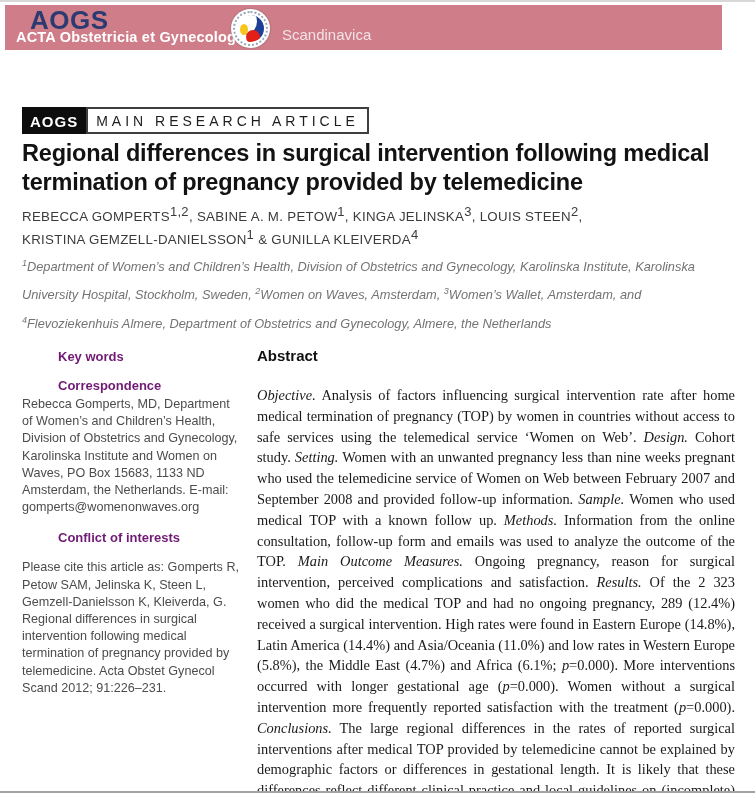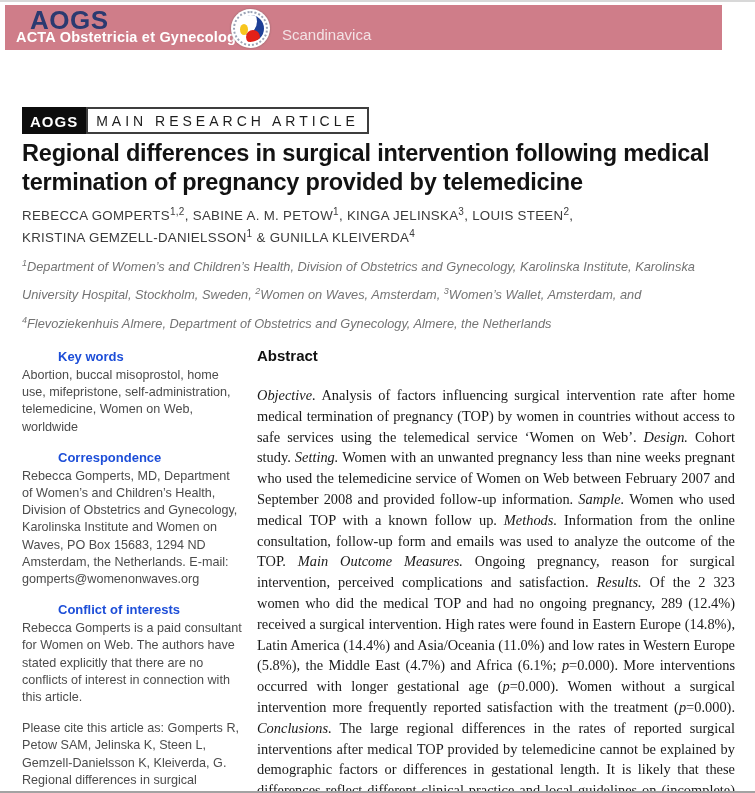--- a/index.html
+++ b/index.html
@@ -35,30 +35,30 @@
 
   
   .title {
     position:absolute; left:22px; top:137px; width:710px;
     font-size:23.5px; font-weight:bold; line-height:28.5px; color:#121212; letter-spacing:-.2px;
   }
   .authors {
     position:absolute; left:22px; top:201px; width:700px;
     font-size:13.3px; line-height:18px; color:#3b3b3b; letter-spacing:.3px;
   }
-  .authors sup { font-size:10px; }
+  .authors sup { font-size:13px; }
   .affils {
     position:absolute; left:22px; top:249px; width:708px;
     font-style:italic; font-size:12.8px; line-height:25px; color:#737373;
   }
   .affils sup { font-size:9px; }
 
   
   .sidebar { position:absolute; left:22px; top:347px; width:220px; }
-  .sb-h { font-size:13px; font-weight:bold; color:#1d4ed8; margin-bottom:3px;padding-left:36px; }
+  .sb-h { font-size:13px; font-weight:bold; color:#701a75; margin-bottom:3px;padding-left:36px; }
   .sb-b { font-size:12.6px; color:#4c4c4c; line-height:17.2px; }
   .sb-block { margin-bottom:14px; }
   .sb-cite { margin-top:3px; margin-bottom:13px; }
 
   .abstract { position:absolute; left:257px; top:345px; width:478px; }
   .abs-h { font-size:15px; font-weight:bold; color:#111; margin-bottom:21px; }
   .abs-b {
     font-family:"Liberation Serif", serif; font-size:14.4px; line-height:20.8px;
     text-align:justify; color:#191919; hyphens:auto;
   }
@@ -90,29 +90,27 @@
 
   <h1 class="title">Regional differences in surgical intervention following medical termination of pregnancy provided by telemedicine</h1>
 
   <div class="authors"><span>REBECCA GOMPERTS</span><sup>1,2</sup><span>, SABINE A. M. PETOW</span><sup>1</sup><span>, KINGA JELINSKA</span><sup>3</sup><span>, LOUIS STEEN</span><sup>2</sup><span>,</span><br><span>KRISTINA GEMZELL-DANIELSSON</span><sup>1</sup><span> &amp; GUNILLA KLEIVERDA</span><sup>4</sup></div>
 
   <div class="affils"><sup>1</sup><span>Department of Women’s and Children’s Health, Division of Obstetrics and Gynecology, Karolinska Institute, Karolinska University Hospital, Stockholm, Sweden, </span><sup>2</sup><span>Women on Waves, Amsterdam, </span><sup>3</sup><span>Women’s Wallet, Amsterdam, and </span><sup>4</sup><span>Flevoziekenhuis Almere, Department of Obstetrics and Gynecology, Almere, the Netherlands</span></div>
 
   <div class="sidebar">
     <div class="sb-block">
       <div class="sb-h">Key words</div>
-      <div class="sb-b">Abortion, buccal misoprostol, home use, mifepristone, self-administration, telemedicine, Women on Web, worldwide</div>
     </div>
     <div class="sb-block">
       <div class="sb-h">Correspondence</div>
-      <div class="sb-b">Rebecca Gomperts, MD, Department of Women’s and Children’s Health, Division of Obstetrics and Gynecology, Karolinska Institute and Women on Waves, PO Box 15683, 1294 ND Amsterdam, the Netherlands. E-mail: gomperts@womenonwaves.org</div>
+      <div class="sb-b">Rebecca Gomperts, MD, Department of Women’s and Children’s Health, Division of Obstetrics and Gynecology, Karolinska Institute and Women on Waves, PO Box 15683, 1133 ND Amsterdam, the Netherlands. E-mail: gomperts@womenonwaves.org</div>
     </div>
     <div class="sb-block">
       <div class="sb-h">Conflict of interests</div>
-      <div class="sb-b">Rebecca Gomperts is a paid consultant for Women on Web. The authors have stated explicitly that there are no conflicts of interest in connection with this article.</div>
     </div>
     <div class="sb-b sb-cite">Please cite this article as: Gomperts R, Petow SAM, Jelinska K, Steen L, Gemzell-Danielsson K, Kleiverda, G. Regional differences in surgical intervention following medical termination of pregnancy provided by telemedicine. Acta Obstet Gynecol Scand 2012; 91:226–231.</div>
 
   </div>
 
   <div class="abstract">
     <div class="abs-h">Abstract</div>
     <div class="abs-b"><span style="font-style: italic;">Objective.</span><span> Analysis of factors influencing surgical intervention rate after home medical termination of pregnancy (TOP) by women in countries without access to safe services using the telemedical service ‘Women on Web’. </span><span style="font-style: italic;">Design.</span><span> Cohort study. </span><span style="font-style: italic;">Setting.</span><span> Women with an unwanted pregnancy less than nine weeks pregnant who used the telemedicine service of Women on Web between February 2007 and September 2008 and provided follow-up information. </span><span style="font-style: italic;">Sample.</span><span> Women who used medical TOP with a known follow up. </span><span style="font-style: italic;">Methods.</span><span> Information from the online consultation, follow-up form and emails was used to analyze the outcome of the TOP. </span><span style="font-style: italic;">Main Outcome Measures.</span><span> Ongoing pregnancy, reason for surgical intervention, perceived complications and satisfaction. </span><span style="font-style: italic;">Results.</span><span> Of the 2 323 women who did the medical TOP and had no ongoing pregnancy, 289 (12.4%) received a surgical intervention. High rates were found in Eastern Europe (14.8%), Latin America (14.4%) and Asia/Oceania (11.0%) and low rates in Western Europe (5.8%), the Middle East (4.7%) and Africa (6.1%; </span><span style="font-style: italic;">p</span><span>=0.000). More interventions occurred with longer gestational age (</span><span style="font-style: italic;">p</span><span>=0.000). Women without a surgical intervention more frequently reported satisfaction with the treatment (</span><span style="font-style: italic;">p</span><span>=0.000). </span><span style="font-style: italic;">Conclusions.</span><span> The large regional differences in the rates of reported surgical interventions after medical TOP provided by telemedicine cannot be explained by demographic factors or differences in gestational length. It is likely that these differences reflect different clinical practice and local guidelines on (incomplete) abortion rather than complications that genuinely needed surgical intervention. Surgical interventions significantly influenced womens’ views on the acceptability of the TOP.</span></div>
   </div>
 

